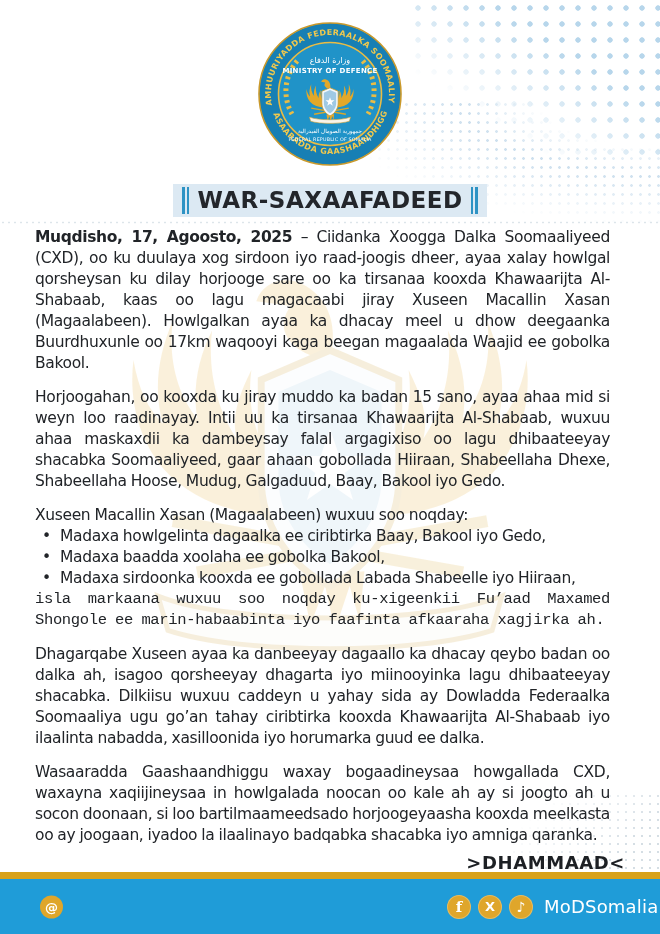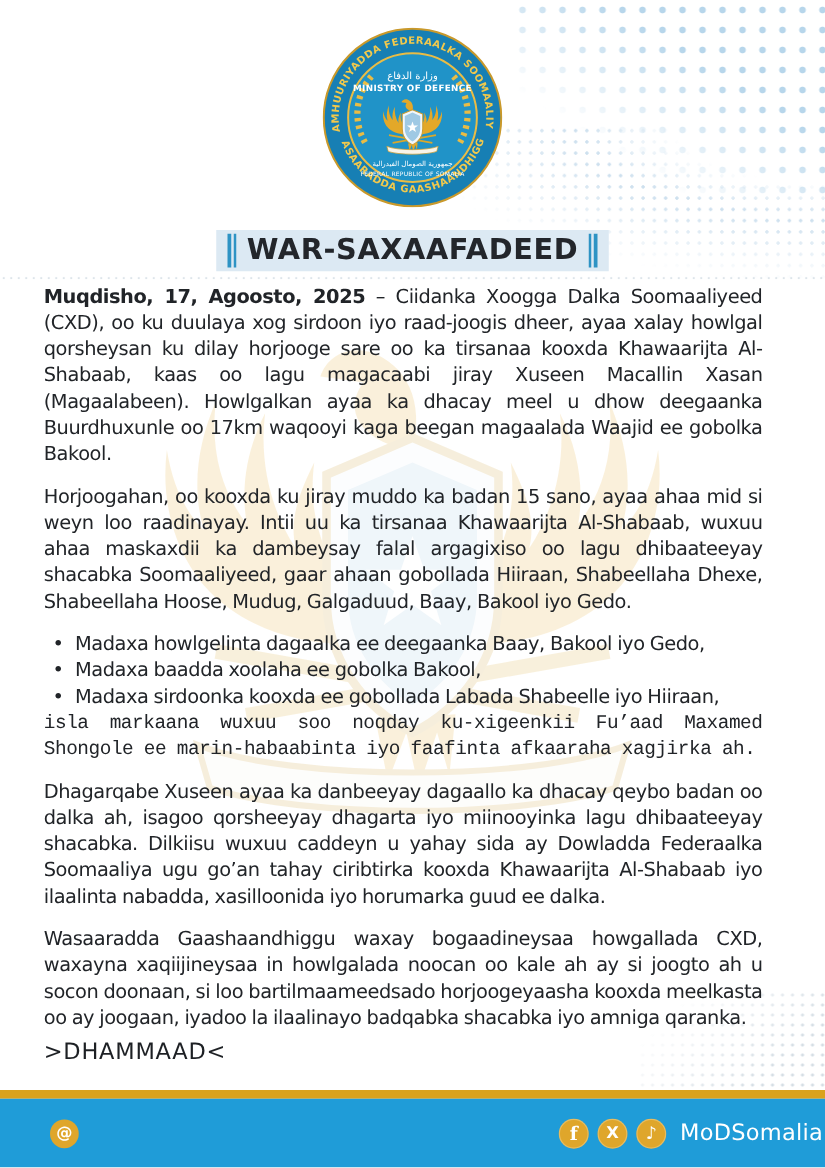--- a/index.html
+++ b/index.html
@@ -42,21 +42,21 @@
     background-size:6px 3px;}
 
   
   .content{position:absolute;left:35px;top:227px;width:590px;color:#212428;
     font-size:15.5px;line-height:21px;letter-spacing:-.35px;word-spacing:-.5px;
     text-align:justify;}
   .content p{margin:0 15px 13px 0;}
   .bullet-row{display:flex;margin:0;}
   .bullet-row .b{flex:0 0 25px;padding-left:7px;box-sizing:border-box;}
   .p3-cont{margin:0 0 13px 0;font-family:Liberation Mono, monospace;}
-  .end-mark{margin-top:6px;text-align:left;font-weight:normal;font-size:18px;
+  .end-mark{margin-top:6px;text-align:right;font-weight:bold;font-size:18px;
     letter-spacing:.6px;color:#1d2024;}
 
   
   .footer{position:absolute;left:0;bottom:0;width:660px;height:62px;}
   .footer .gold-strip{height:7px;background:#d9a21b;}
   .footer .blue-bar{position:relative;height:55px;background:#1f9cd8;color:#fff;}
   .f-group{position:absolute;display:flex;align-items:center;gap:9px;top:50%;transform:translateY(-50%);}
   .f-email{left:40px;} .f-web{left:250px;} .f-social{left:447px;gap:7px;}
   .gold-circle{width:23px;height:23px;border-radius:50%;background:#dfa62b;display:flex;
     align-items:center;justify-content:center;color:#fff;flex:0 0 auto;}
@@ -152,23 +152,24 @@
         </span>
     </div>
   </div>
   <div class="dotted-sep"></div>
 
   <div class="content">
     <p><b>Muqdisho, 17, Agoosto, 2025</b><span> – Ciidanka Xoogga Dalka Soomaaliyeed (CXD), oo ku duulaya xog sirdoon iyo raad-joogis dheer, ayaa xalay howlgal qorsheysan ku dilay horjooge sare oo ka tirsanaa kooxda Khawaarijta Al-Shabaab, kaas oo lagu magacaabi jiray Xuseen Macallin Xasan (Magaalabeen). Howlgalkan ayaa ka dhacay meel u dhow deegaanka Buurdhuxunle oo 17km waqooyi kaga beegan magaalada Waajid ee gobolka Bakool.</span></p>
 
     <p>Horjoogahan, oo kooxda ku jiray muddo ka badan 15 sano, ayaa ahaa mid si weyn loo raadinayay. Intii uu ka tirsanaa Khawaarijta Al-Shabaab, wuxuu ahaa maskaxdii ka dambeysay falal argagixiso oo lagu dhibaateeyay shacabka Soomaaliyeed, gaar ahaan gobollada Hiiraan, Shabeellaha Dhexe, Shabeellaha Hoose, Mudug, Galgaduud, Baay, Bakool iyo Gedo.</p>
 
+    <p style="margin-bottom:0">Xuseen Macallin Xasan (Magaalabeen) wuxuu soo noqday:</p>
     <div class="bullet-row">
       <span class="b">•</span>
-      <span>Madaxa howlgelinta dagaalka ee deegaanka Baay, Bakool iyo Gedo,</span>
+      <span>Madaxa howlgelinta dagaalka ee ciribtirka Baay, Bakool iyo Gedo,</span>
     </div>
     <div class="bullet-row">
       <span class="b">•</span>
       <span>Madaxa baadda xoolaha ee gobolka Bakool,</span>
     </div>
     <div class="bullet-row">
       <span class="b">•</span>
       <span>Madaxa sirdoonka kooxda ee gobollada Labada Shabeelle iyo Hiiraan,</span>
     </div>
     <p class="p3-cont">isla markaana wuxuu soo noqday ku-xigeenkii Fu’aad Maxamed Shongole ee marin-habaabinta iyo faafinta afkaaraha xagjirka ah.</p>

